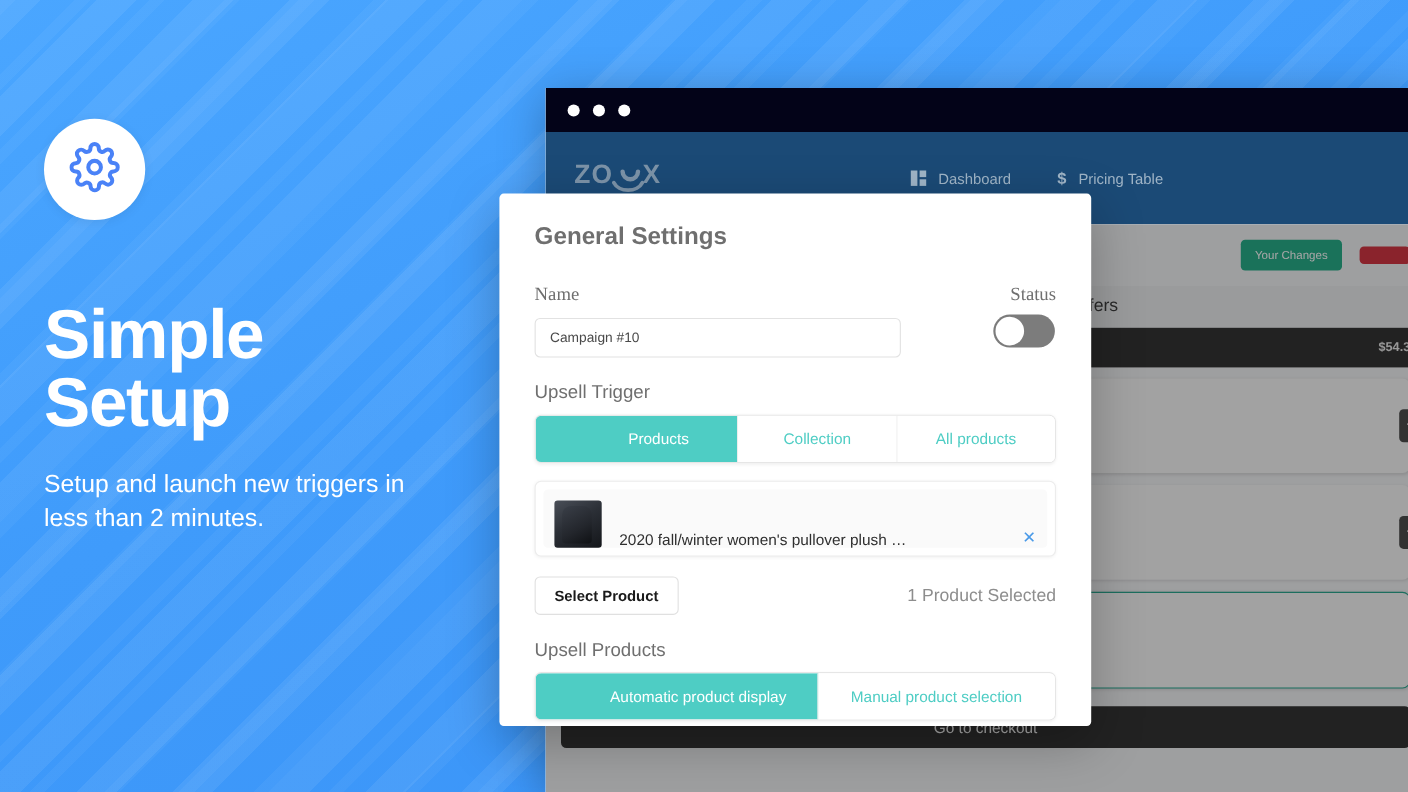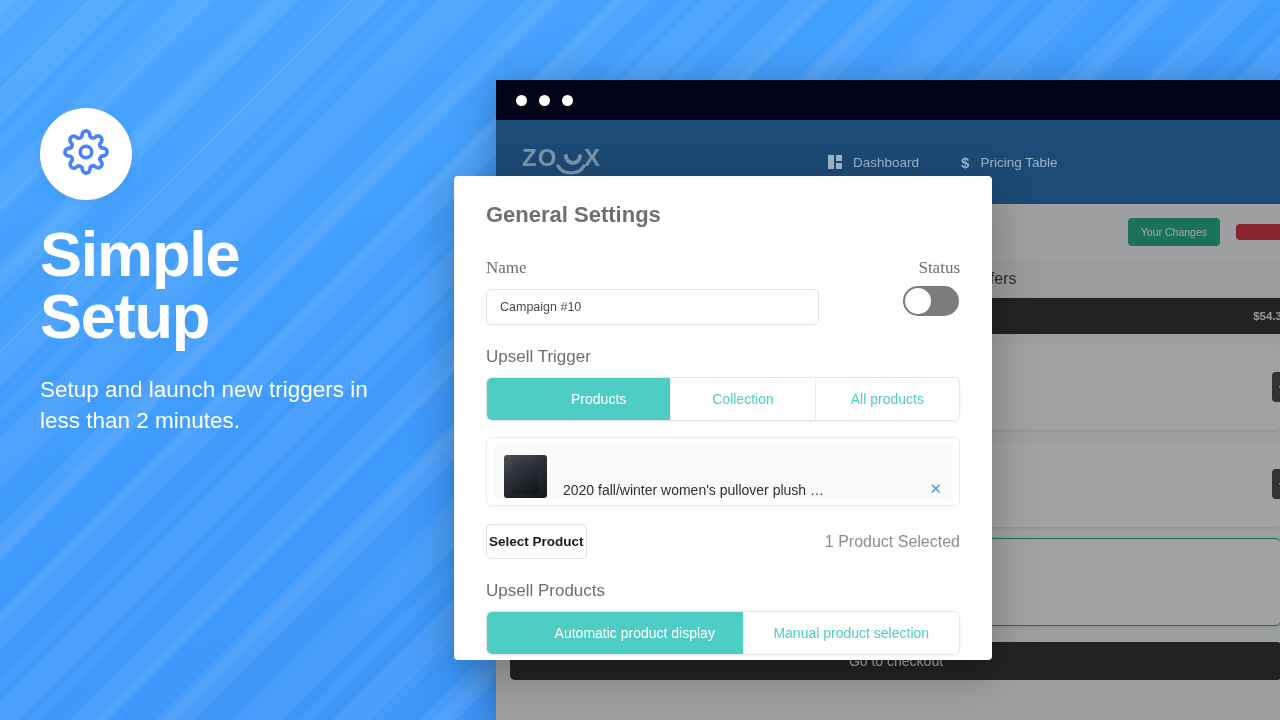--- a/index.html
+++ b/index.html
@@ -35,21 +35,21 @@
   .promo-copy{
     position:absolute; left:40px; top:108px; width:370px; z-index:5;
   }
   .gear-badge{
     width:92px; height:92px; border-radius:50%;
     background:#ffffff;
     display:flex; align-items:center; justify-content:center;
     box-shadow:0 2px 10px rgba(0,0,0,0.07);
   }
   .promo-title{
-    margin-top:24px;
+    margin-top:74px;
     color:#ffffff;
     font-size:63px; line-height:0.98; font-weight:700;
     letter-spacing:-1.2px;
   }
   .promo-sub{
     margin-top:28px;
     color:#ffffff;
     font-size:22.5px; line-height:1.36; font-weight:400;
   }
 
@@ -234,21 +234,21 @@
   .x-btn{
     color:#4a9ae8; font-size:15px; background:none; border:none; font-family:inherit;
   }
 
   .row-actions{
     margin-top:18px; display:flex; align-items:center; justify-content:space-between;
     width:474px;
   }
   .btn-outline{
     border:1px solid #e0e0e0; border-radius:5px; background:#ffffff;
-    padding:9px 2px; font-size:13.5px; font-weight:700; color:#1a1a1a;
+    padding:9px 17px; font-size:13.5px; font-weight:700; color:#1a1a1a;
     font-family:inherit;
   }
   .count-text{ color:#8d8d8d; font-size:16px; }
 </style>
 </head>
 <body>
 
 <div id="promo-bg"></div>
 
 <div class="promo-copy">

